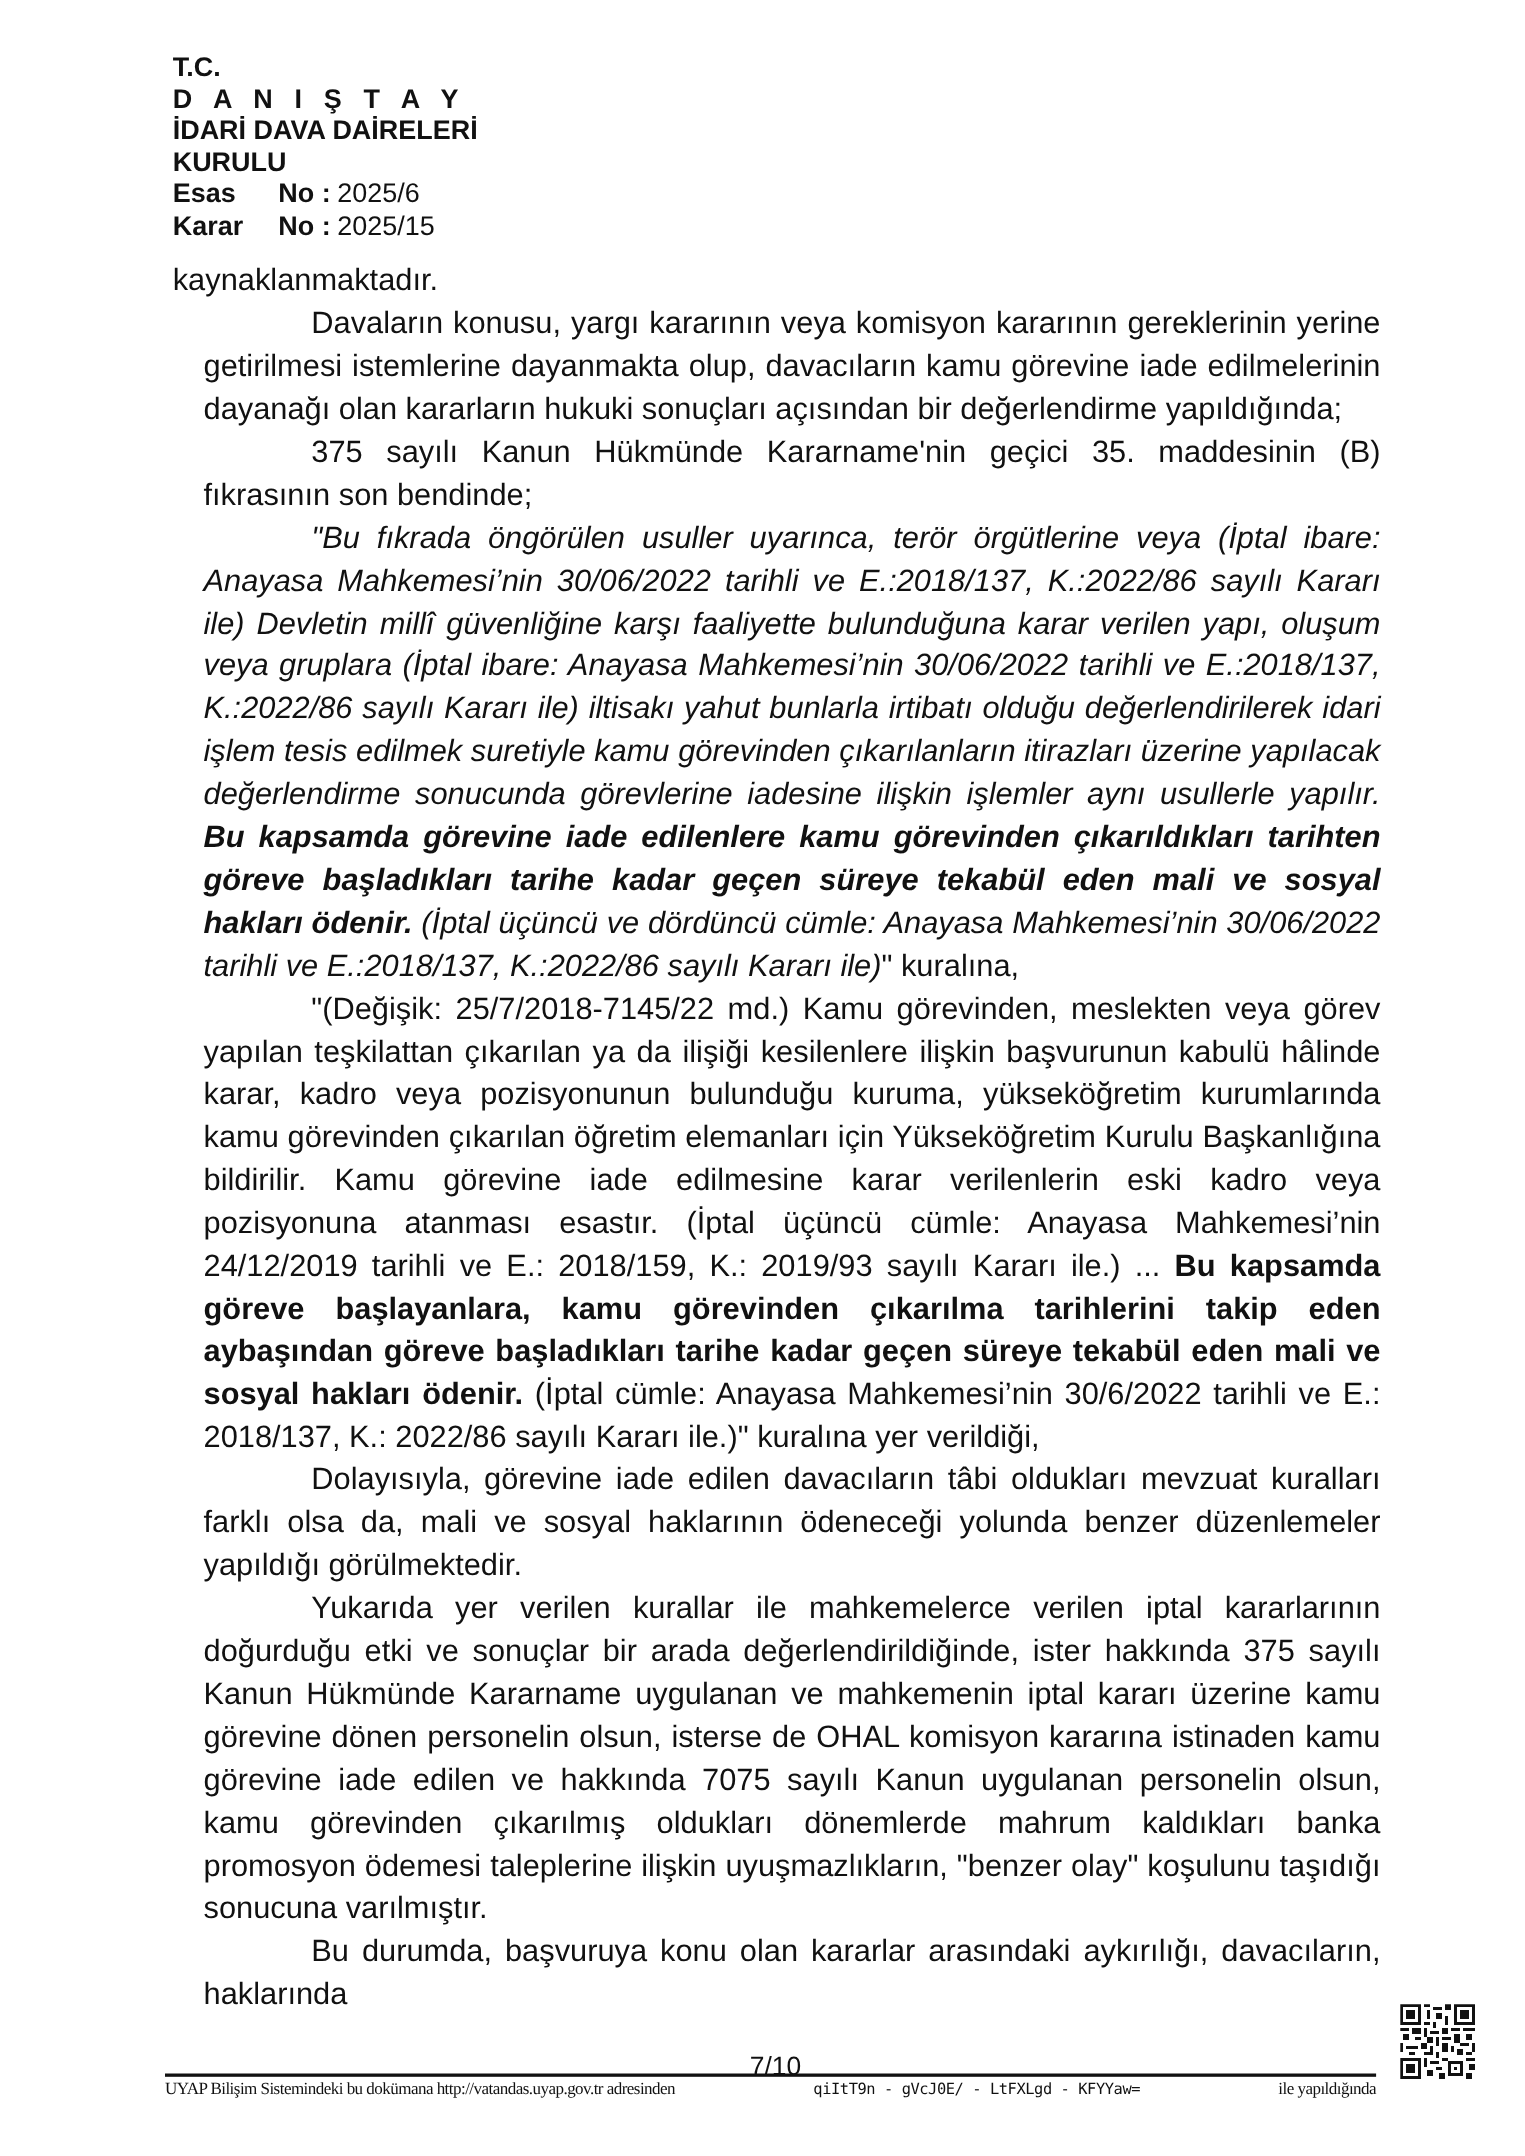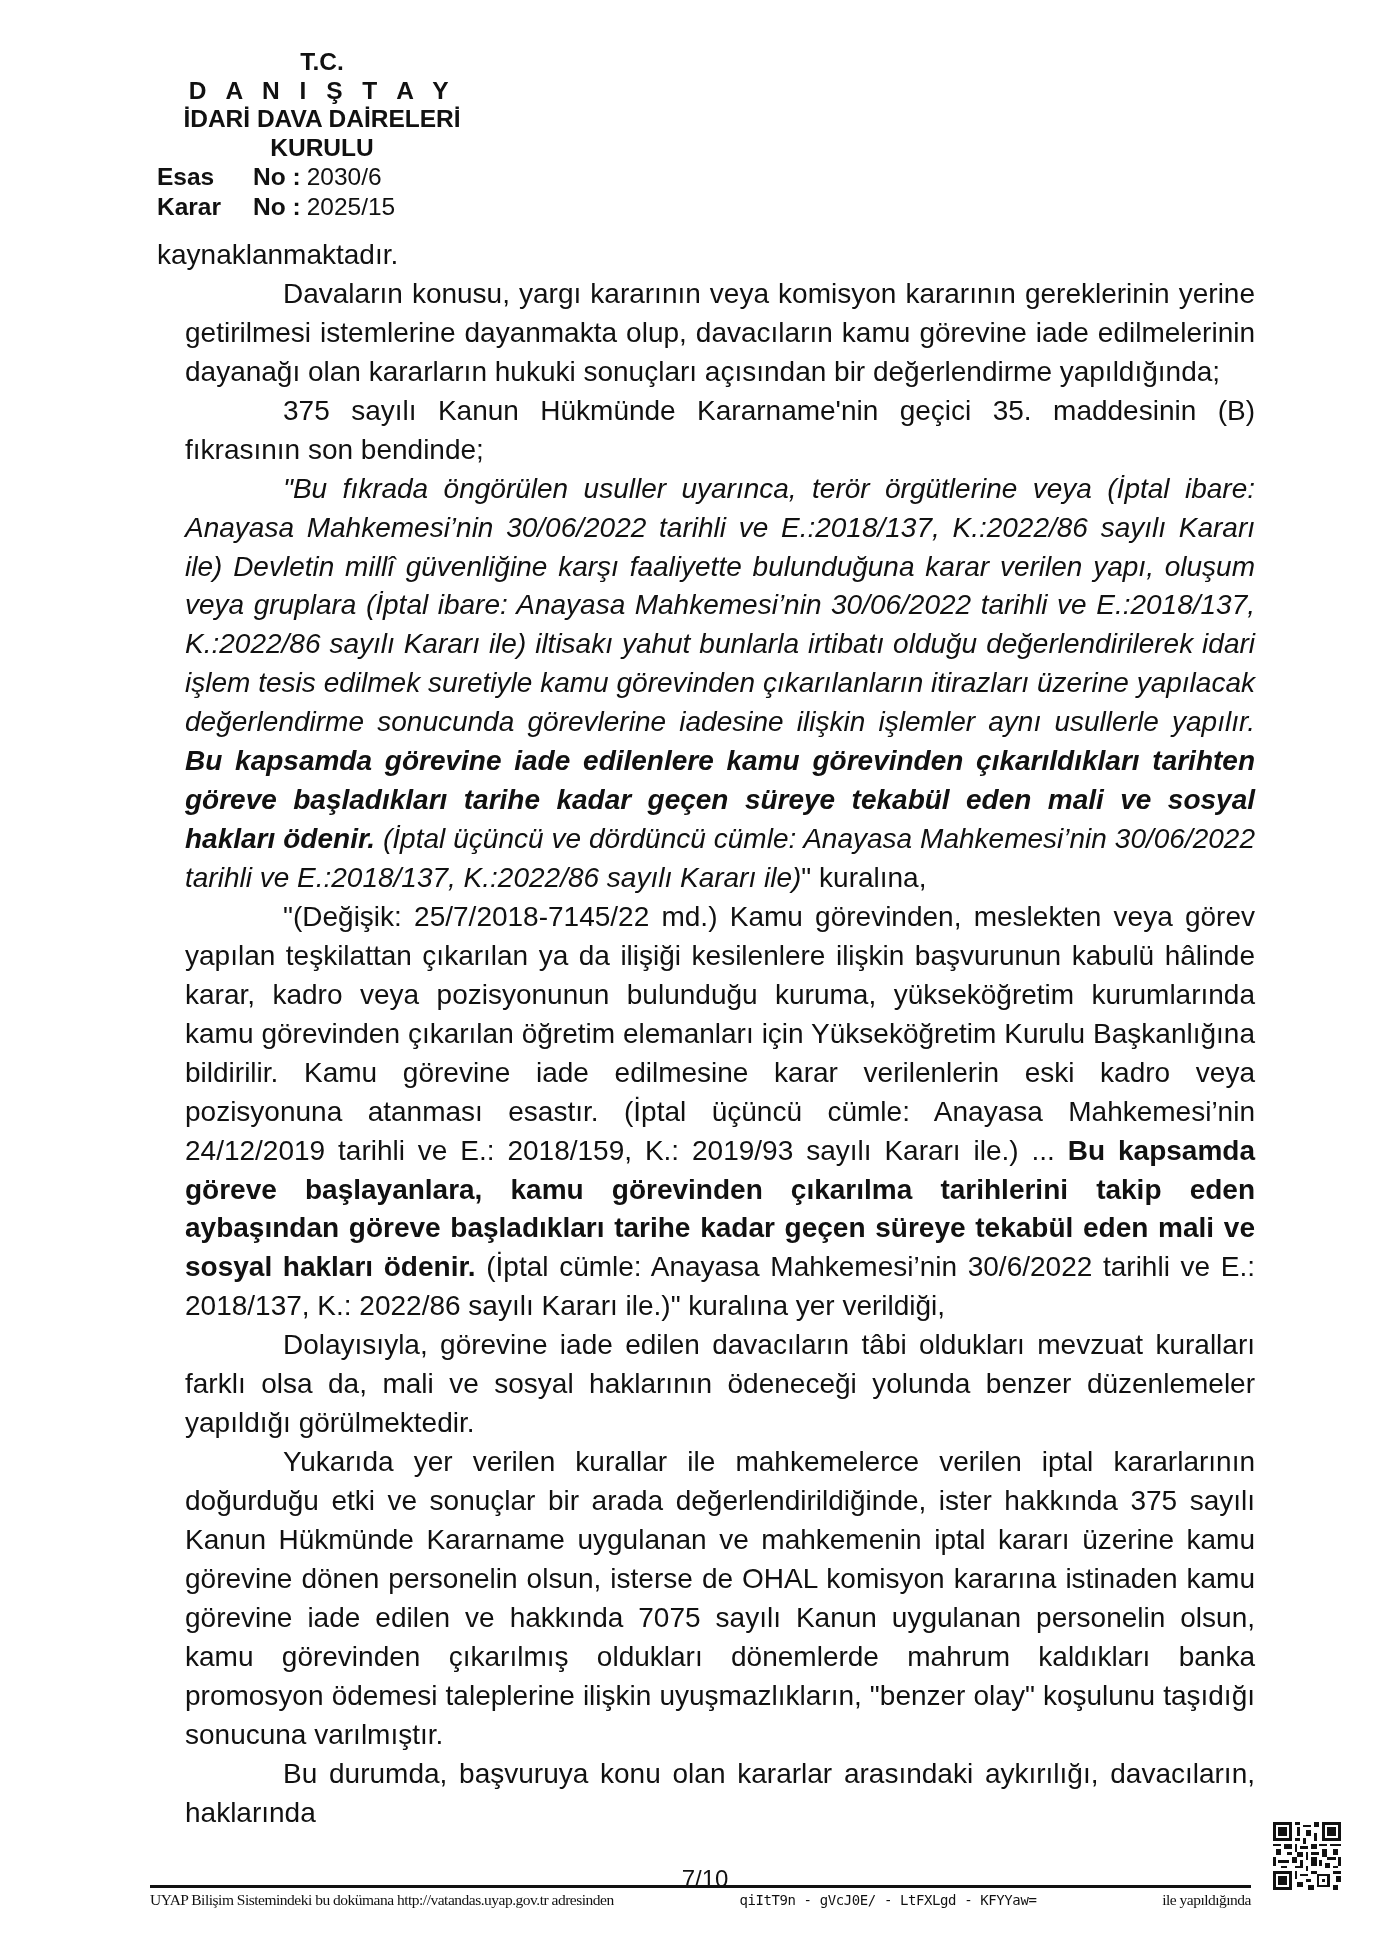--- a/index.html
+++ b/index.html
@@ -1,19 +1,19 @@
 <!DOCTYPE html>
 <html><head>
 <meta charset="utf-8">
 <style>
   html, body { margin: 0; padding: 0; background: #ffffff; }
   body { width: 1386px; height: 1960px; position: relative; overflow: hidden;
          font-family: "Liberation Sans", sans-serif; color: #111111; }
   .header { position: absolute; left: 157px; top: 48px; width: 330px; }
-  .hline { text-align: center; font-weight: bold; font-size: 24.5px; line-height: 28.5px; white-space: nowrap; }
+  .hline { text-align: left; font-weight: bold; font-size: 24.5px; line-height: 28.5px; white-space: nowrap; }
   .hline.spaced { letter-spacing: 6.5px; }
   .case-row { font-size: 24.5px; line-height: 30px; white-space: nowrap; display: flex; }
   .case-row .lbl { font-weight: bold; width: 96px; display: inline-block; }
   .case-row .no { font-weight: bold; }
   .case-row .val { font-weight: normal; margin-left: 6px; }
   .body-text { position: absolute; left: 157px; top: 236px; width: 1098px;
                font-size: 28px; line-height: 38.93px; }
   .para { margin: 0; text-align: justify; text-align-last: left; }
   .para.indent { text-indent: 98px; margin-left: 28px; }
   .it { font-style: italic; }
@@ -31,21 +31,21 @@
 <body>
 
 <div class="header">
   <div class="hline">T.C.</div>
   <div class="hline spaced">D A N I Ş T A Y</div>
   <div class="hline">İDARİ DAVA DAİRELERİ</div>
   <div class="hline">KURULU</div>
   <div class="case-row">
     <span class="lbl">Esas</span>
     <span class="no">No :</span>
-    <span class="val">2030/6</span>
+    <span class="val">2025/6</span>
   </div>
   <div class="case-row">
     <span class="lbl">Karar</span>
     <span class="no">No :</span>
     <span class="val">2025/15</span>
   </div>
 </div>
 
 <div class="body-text" id="body-text">
     <p class="para"><span>kaynaklanmaktadır.</span></p>

